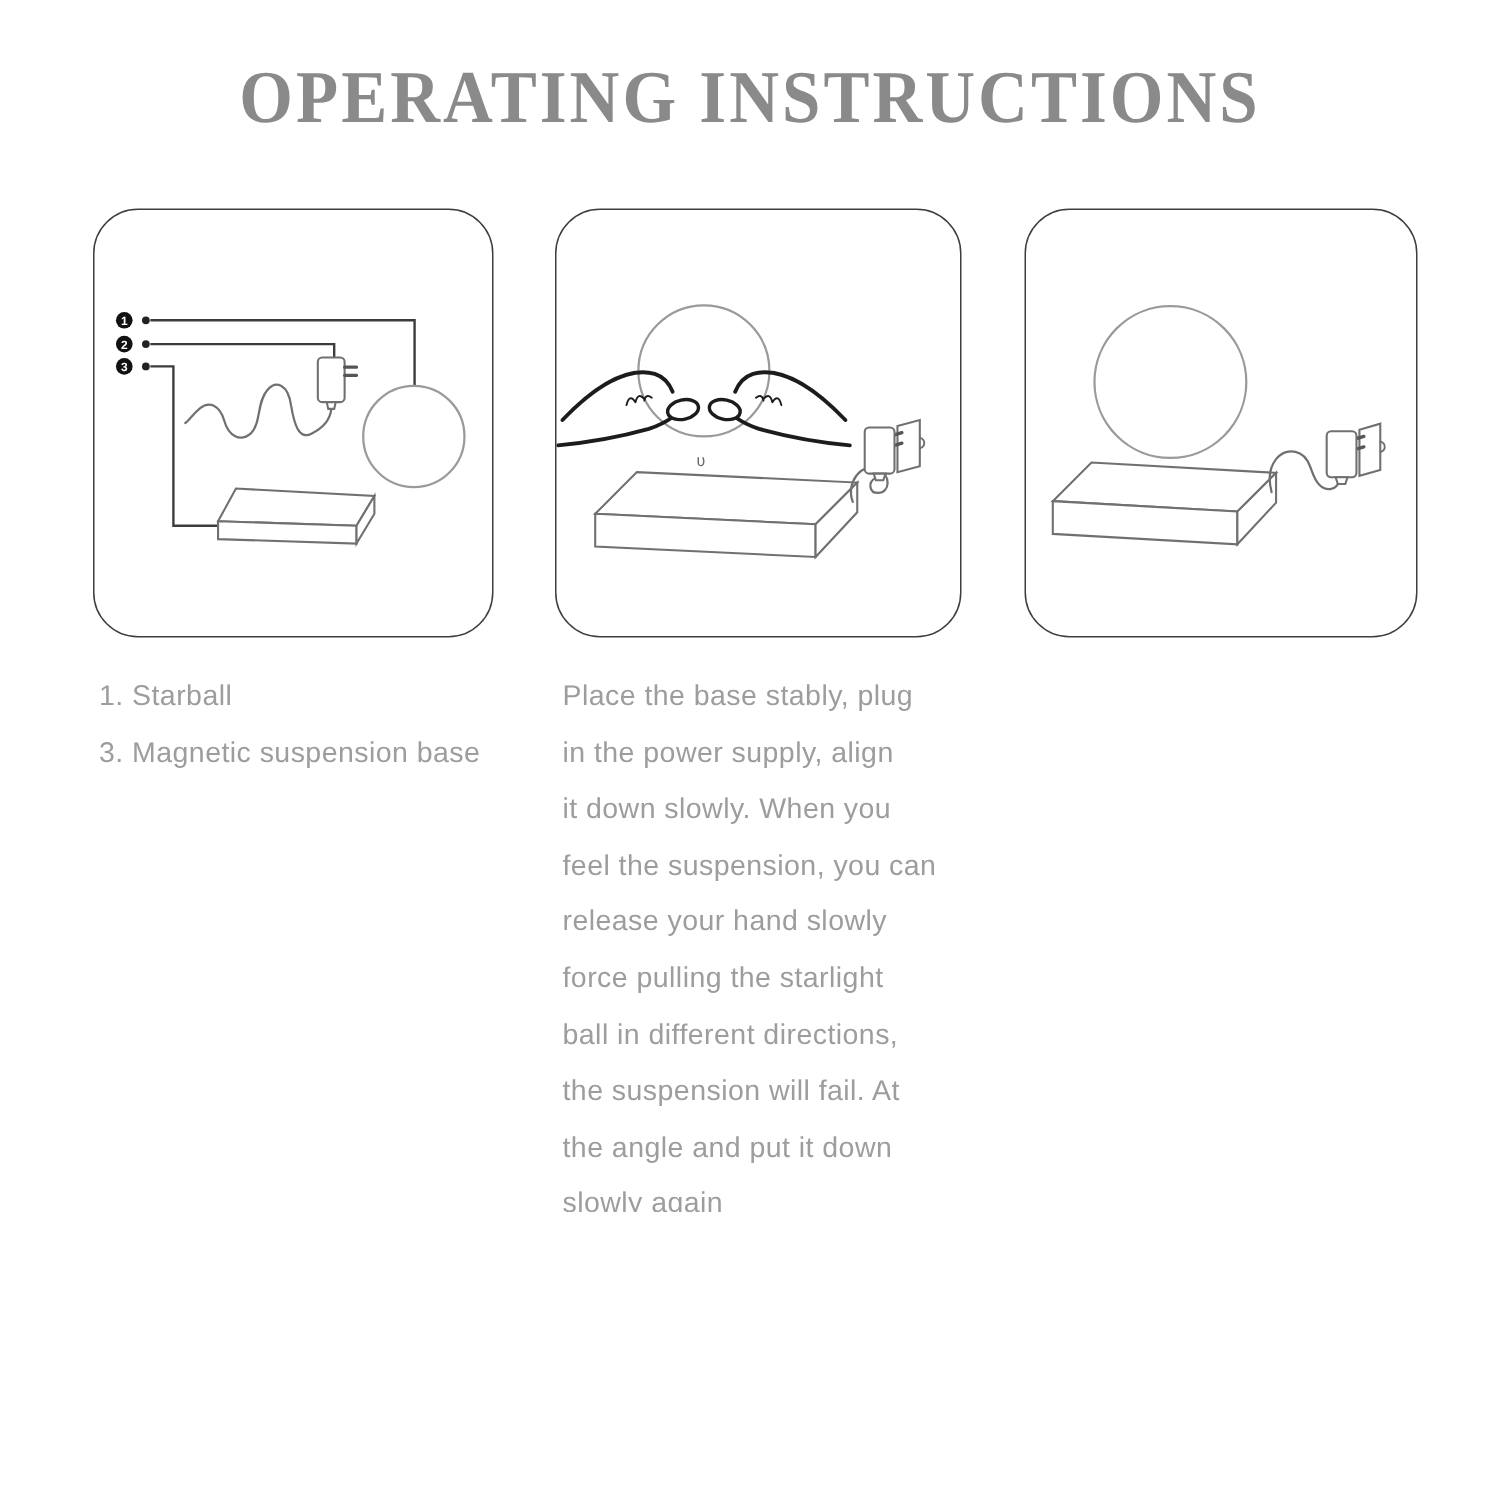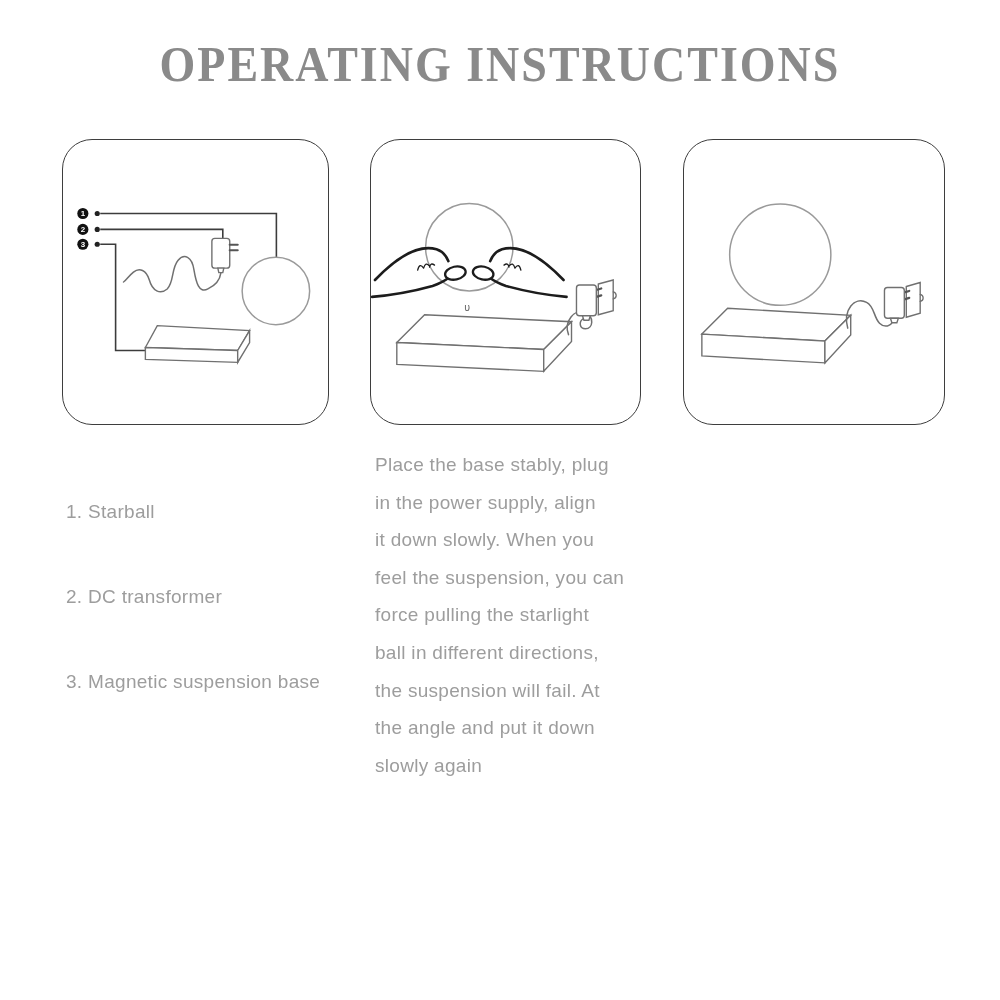--- a/index.html
+++ b/index.html
@@ -11,21 +11,21 @@
          transform:scaleY(1.08);transform-origin:top center;}
   .panel{position:absolute;top:139px;height:286px;border:1.5px solid #3e3e3e;
          border-radius:30px;background:#fff;box-sizing:border-box;}
   .panel svg{display:block;width:100%;height:100%;}
   #panel1{left:62px;width:267px;}
   #panel2{left:370px;width:271px;}
   #panel3{left:683px;width:262px;}
   .col{position:absolute;top:446px;color:#9d9d9d;font-size:19px;letter-spacing:0.3px;}
   .col .ln{line-height:37.6px;white-space:pre;}
   #col1{left:66px;}
-  #col1 .ln{line-height:38px;margin-top:47px;}
+  #col1 .ln{line-height:38px;}
   #col2{left:375px;}
   #col3{left:687px;}
   
   .dark{fill:none;stroke:#3c3c3c;stroke-width:1.6;}
   .mid{fill:#ffffff;stroke:#707070;stroke-width:1.4;}
   .midline{fill:none;stroke:#707070;stroke-width:1.5;stroke-linecap:round;}
   .light{fill:#ffffff;stroke:#9a9a9a;stroke-width:1.5;}
   .hand{fill:none;stroke:#1c1c1c;stroke-width:2.6;stroke-linecap:round;}
   .thumb{fill:#ffffff;stroke:#1c1c1c;stroke-width:2.3;}
   .knuckle{fill:none;stroke:#1c1c1c;stroke-width:1.3;stroke-linecap:round;}
@@ -137,29 +137,29 @@
       <g>
         <path class="prong" d="M222,153 l5,-1.5 M222,160 l5,-1.5"></path>
         <rect class="mid" x="202" y="148" width="20" height="31" rx="3"></rect>
         <path class="mid" d="M208,179 h8 l-1.5,4.5 h-5 Z"></path>
       </g>
     </svg>
   </div>
 
   <div class="col" id="col1">
     <div class="ln">1. Starball</div>
-    <div class="ln">2. DC transformer</div>
     <div class="ln">3. Magnetic suspension base</div>
   </div>
 
   <div class="col" id="col2">
     <div class="ln">Place the base stably, plug</div>
     <div class="ln">in the power supply, align</div>
     <div class="ln">it down slowly. When you</div>
     <div class="ln">feel the suspension, you can</div>
+    <div class="ln">release your hand slowly</div>
     <div class="ln">force pulling the starlight</div>
     <div class="ln">ball in different directions,</div>
     <div class="ln">the suspension will fail. At</div>
     <div class="ln">the angle and put it down</div>
     <div class="ln">slowly again</div>
   </div>
 
 
 </div>
 

